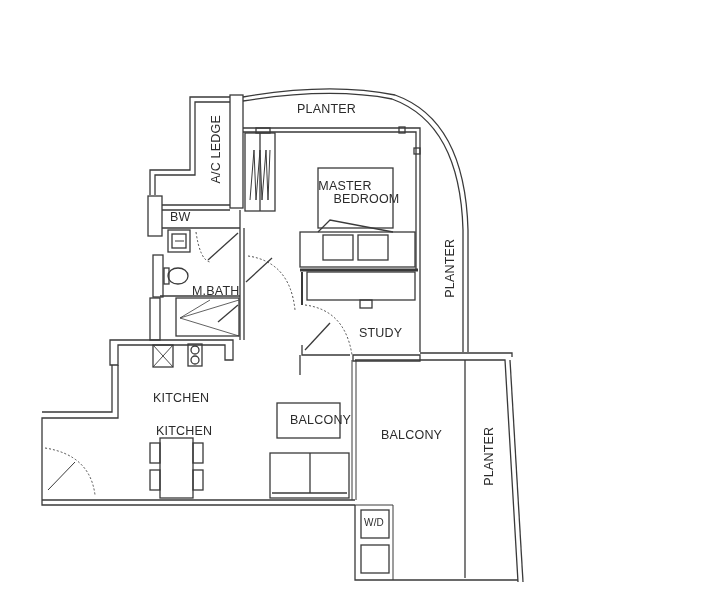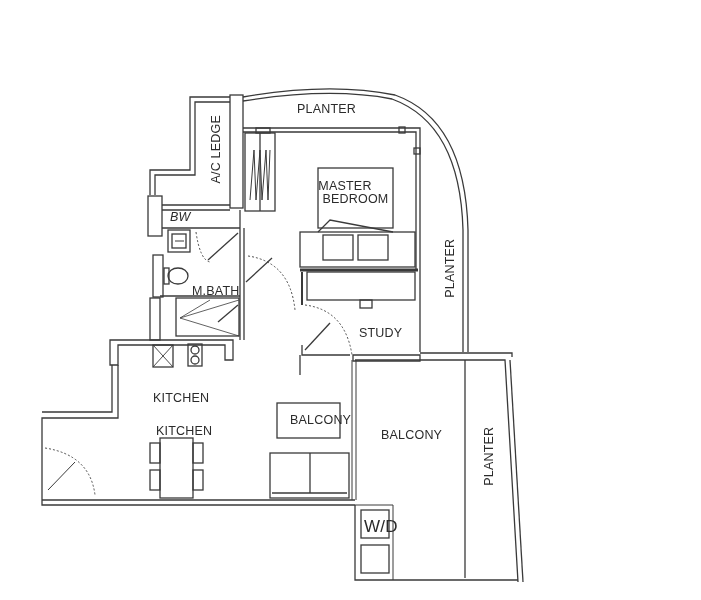--- a/index.html
+++ b/index.html
@@ -119,23 +119,23 @@
     <path d="M355 505 L355 580 L518 580"></path>
     <path d="M355 505 L393 505 L393 580" stroke-width="1"></path>
     <rect x="361" y="510" width="28" height="28"></rect>
     <rect x="361" y="545" width="28" height="28"></rect>
   </g>
 </svg>
 
 <div class="lbl" style="left:297px; top:103px;">PLANTER</div>
 <div class="lbl v" style="left:181px; top:143px; width:70px; text-align:center;">A/C LEDGE</div>
 <div class="lbl c" style="left:318px; top:180px; width:54px;">MASTER</div>
-<div class="lbl c" style="left:318px; top:193px; width:75px;">BEDROOM</div>
-<div class="lbl" style="left:170px; top:211px;font-style:italic;">BW</div>
+<div class="lbl c" style="left:318px; top:193px; width:97px;">BEDROOM</div>
+<div class="lbl" style="left:170px; top:211px;">BW</div>
 <div class="lbl" style="left:192px; top:277px;margin-top:8px;">M.BATH</div>
 <div class="lbl v" style="left:420px; top:262px; width:60px; text-align:center;">PLANTER</div>
 <div class="lbl" style="left:359px; top:327px;text-align:right;">STUDY</div>
 <div class="lbl" style="left:153px; top:392px;">KITCHEN</div>
 <div class="lbl" style="left:156px; top:425px;">KITCHEN</div>
 <div class="lbl" style="left:290px; top:414px;">BALCONY</div>
 <div class="lbl" style="left:381px; top:429px;">BALCONY</div>
 <div class="lbl v" style="left:459px; top:450px; width:60px; text-align:center;">PLANTER</div>
-<div class="lbl" style="left:364px; top:518px; font-size:17px;">W/D</div>
+<div class="lbl" style="left:364px; top:518px; font-size:10px;">W/D</div>
 
 </body></html>

